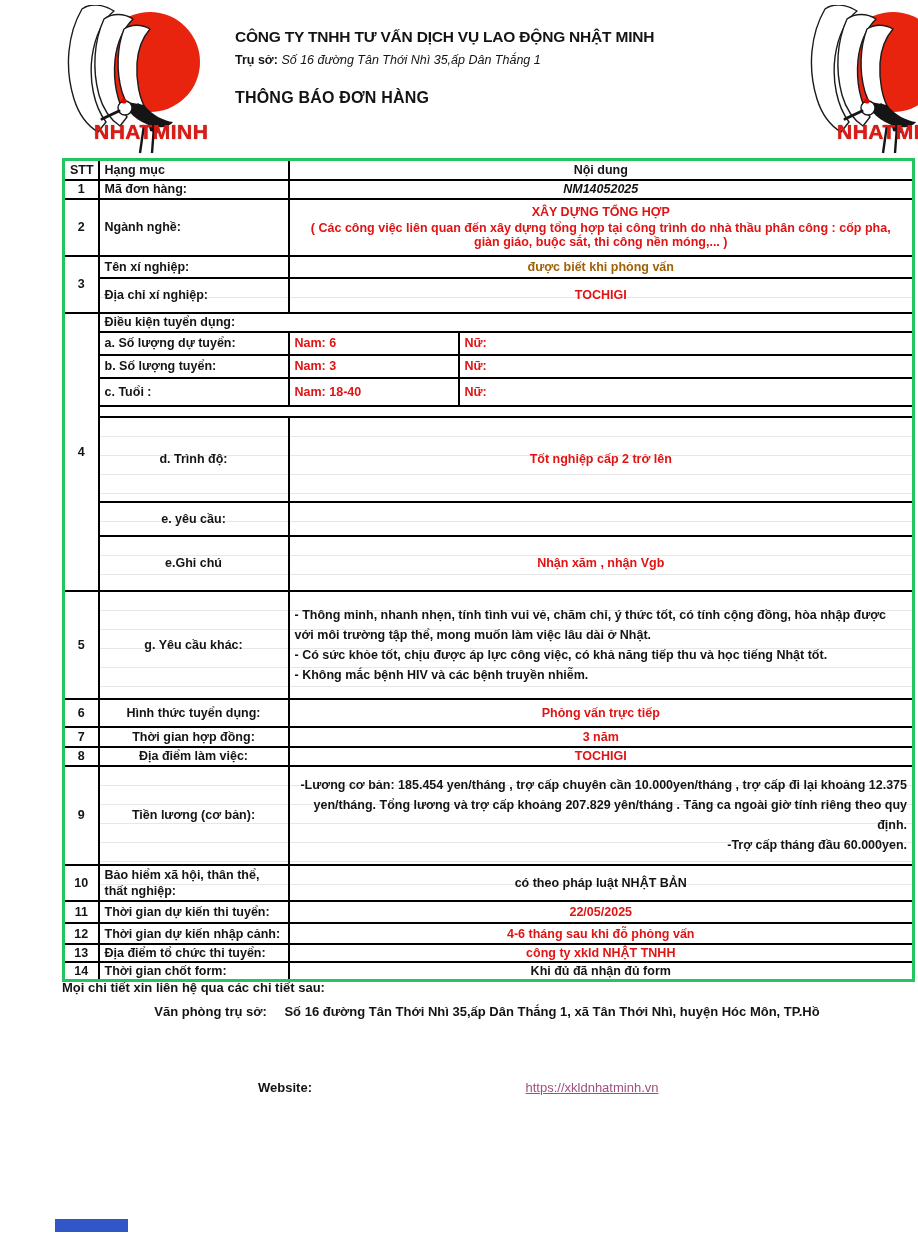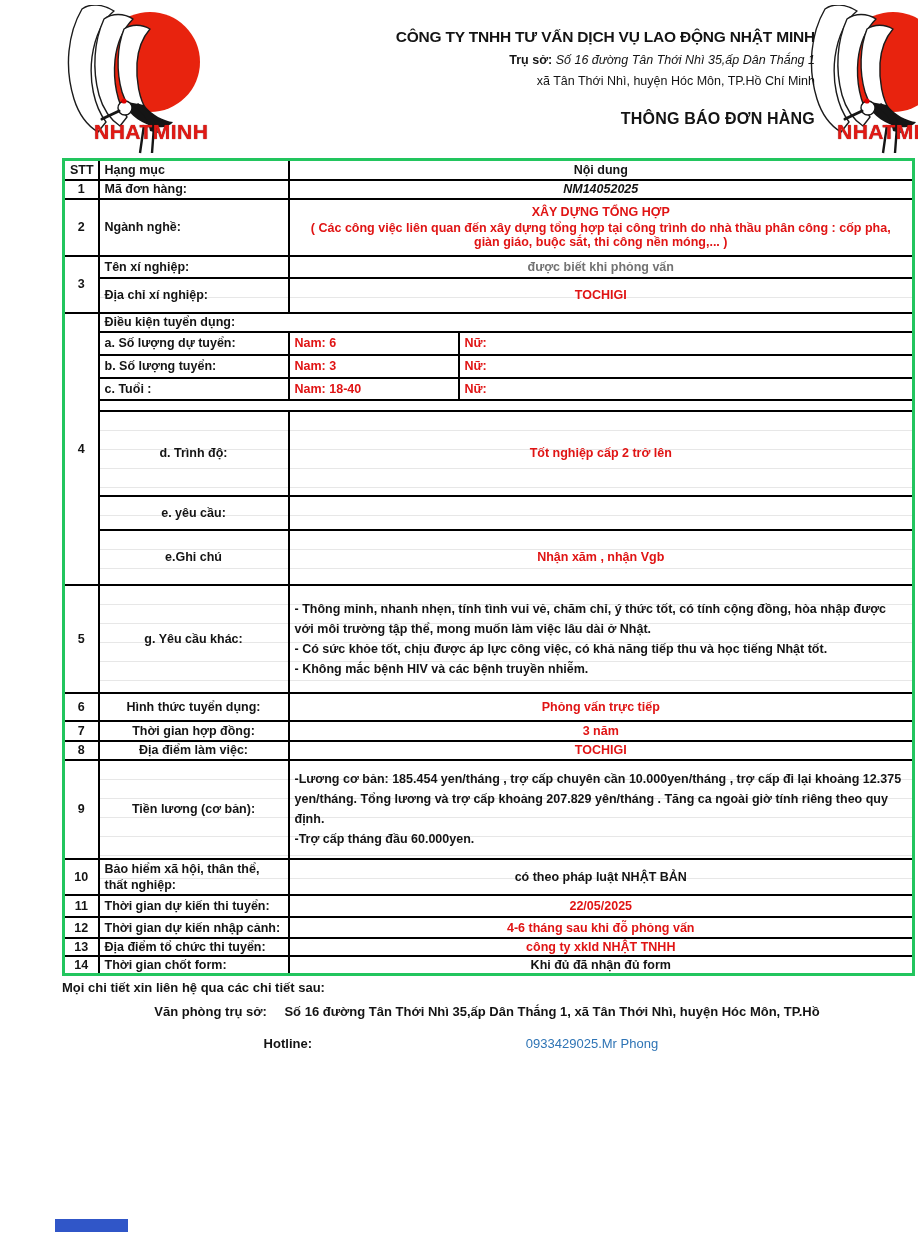--- a/index.html
+++ b/index.html
@@ -10,43 +10,43 @@
   
   .logo{position:absolute;top:5px;width:186px;height:150px;}
   .logo-left{left:52px;}
   .logo-right{left:795px;}
   .logo svg{position:absolute;left:0;top:0;}
   .logo-text{
     position:absolute;left:42px;top:115px;font-weight:800;font-size:21px;
     color:#e01914;letter-spacing:0.5px;white-space:nowrap;
     text-shadow:0 0 1px #7a0c0c;
   }
-  .head-center{position:absolute;left:235px;top:28px;width:580px;text-align:right;}
+  .head-center{position:absolute;left:235px;top:28px;width:580px;text-align:left;}
   .company{font-weight:800;font-size:15.5px;letter-spacing:-0.2px;}
   .addr{font-size:12.5px;margin-top:7px;}
   .addr .lbl{font-weight:800;font-style:normal;}
   .addr .it{font-style:italic;}
   .doc-title{font-weight:800;font-size:16px;margin-top:22px;letter-spacing:0.2px;}
   
   table.main{
     position:absolute;left:62px;top:158px;width:850px;
     border-collapse:collapse;table-layout:fixed;
     border:3px solid #22c55e;
   }
   table.main td{
     border:2px solid #000;font-size:12.5px;font-weight:bold;
     padding:1px 5px;vertical-align:middle;overflow:hidden;
   }
   td.stt{text-align:center;font-weight:normal;font-size:12.5px;}
   td.center{text-align:center;}
   .red{color:#e01414;}
-  .blue{color:#737373;}
+  .blue{color:#a16207;}
   .normal{font-weight:normal;}
   td.indent{padding-left:16px;}
-  td.vtop{vertical-align:top;padding-top:4px;}
+  td.vtop{vertical-align:top;padding-top:4px;text-align:right;}
   .ital{font-style:italic;}
   .small-gap{display:block;margin-top:2px;}
   .grid{
     background-image:repeating-linear-gradient(to bottom,
       transparent 0px,transparent 18px,#e7e7e7 18px,#e7e7e7 19px);
   }
   .body-text{font-weight:normal;font-size:12px;line-height:1.6;}
   
   .foot-intro{position:absolute;left:62px;top:980px;font-weight:800;font-size:13px;}
   .foot-office{position:absolute;left:62px;top:1004px;width:850px;text-align:center;font-size:13px;font-weight:800;}
@@ -99,21 +99,20 @@
     </svg>
     <div class="logo-text">NHATMINH</div>
   </div>
 
   <div class="head-center">
     <div class="company">CÔNG TY TNHH TƯ VẤN DỊCH VỤ LAO ĐỘNG NHẬT MINH</div>
     <div class="addr">
       <span class="lbl">Trụ sở:</span>
       <span class="it">Số 16 đường Tân Thới Nhì 35,ấp Dân Thắng 1</span>
     </div>
-    <div class="addr it">xã Tân Thới Nhì, huyện Hóc Môn, TP.Hồ Chí Minh</div>
     <div class="doc-title">THÔNG BÁO ĐƠN HÀNG</div>
   </div>
 
   <table class="main">
     <colgroup>
         <col style="width:35px">
         <col style="width:190px">
         <col style="width:170px">
         <col style="width:455px">
       </colgroup>
@@ -157,21 +156,21 @@
     <tr style="height:23px">
       <td class="indent">a. Số lượng dự tuyển:</td>
       <td class="red">Nam: 6</td>
       <td class="red">Nữ:</td>
     </tr>
     <tr style="height:23px">
       <td class="indent">b. Số lượng tuyển:</td>
       <td class="red">Nam: 3</td>
       <td class="red">Nữ:</td>
     </tr>
-    <tr style="height:22px">
+    <tr style="height:28px">
       <td class="indent">c. Tuổi :</td>
       <td class="red">Nam: 18-40</td>
       <td class="red">Nữ:</td>
     </tr>
     <tr style="height:11px">
       <td colspan="3"></td>
     </tr>
     <tr style="height:85px">
       <td class="center grid">d. Trình độ:</td>
       <td colspan="2" class="center red grid">Tốt nghiệp cấp 2 trở lên</td>
@@ -249,19 +248,19 @@
   </tbody>
     </table>
 
   <div class="foot-intro">Mọi chi tiết xin liên hệ qua các chi tiết sau:</div>
 
   <div class="foot-office">
     <span>Văn phòng trụ sở:</span><span class="gap"></span>
     <span>Số 16 đường Tân Thới Nhì 35,ấp Dân Thắng 1, xã Tân Thới Nhì, huyện Hóc Môn, TP.Hồ</span>
   </div>
 
-  <div class="contact-row" style="top:1036px;">
-    <div class="contact-label">Hotline:</div>
-    <div class="contact-value"><span class="hotline-v">0933429025.Mr Phong</span></div>
+  <div class="contact-row" style="top:1080px;">
+    <div class="contact-label">Website:</div>
+    <div class="contact-value"><span class="web-v">https://xkldnhatminh.vn</span></div>
   </div>
 
   <div class="blue-bar"></div>
 </div>
 
 </body></html>

